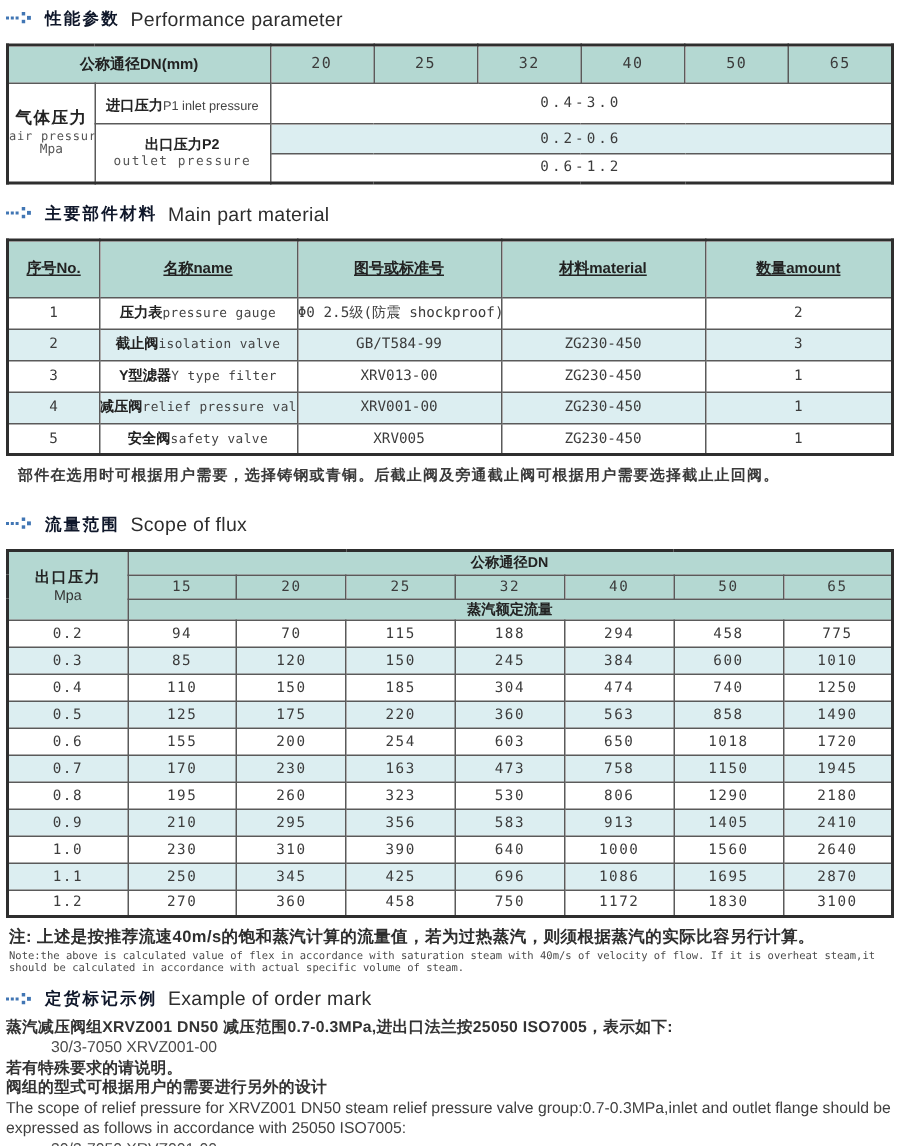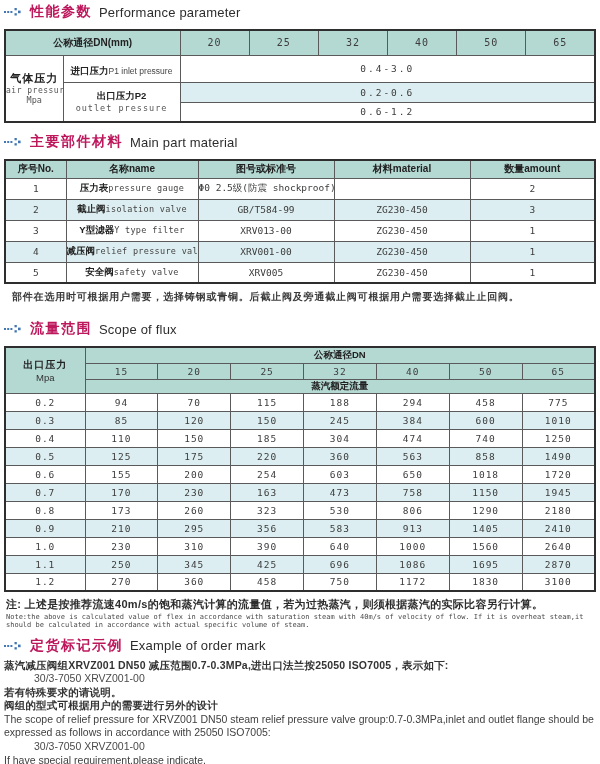--- a/index.html
+++ b/index.html
@@ -1,20 +1,20 @@
 <!DOCTYPE html>
 <html><head>
 <meta charset="utf-8">
 <style>
   * { margin:0; padding:0; box-sizing:border-box; }
   html,body { width:600px; height:764px; background:#fff; overflow:hidden; }
   body { font-family:"Liberation Sans", sans-serif; color:#222; padding:3px 4px 0 4px; }
 
   .sec-title { display:flex; align-items:center; gap:7px; height:18px; margin:0 0 8px 0; }
-  .sec-title .tzh { font-weight:bold; font-size:14px; letter-spacing:1.5px; color:#be185d; }
+  .sec-title .tzh { font-weight:bold; font-size:11px; letter-spacing:1.5px; color:#0f172a; }
   .sec-title .ten { font-size:13px; color:#2d2d2d; letter-spacing:0.2px; }
   .marker { flex:0 0 auto; display:block; }
 
   table { border-collapse:collapse; table-layout:fixed; width:592px; border:2px solid #2e2e2e; }
   th,td { border:1px solid #5a5a5a; text-align:center; vertical-align:middle; overflow:hidden; white-space:nowrap; }
   .teal { background:#b4d8d2; }
   .altbg { background:#dceef1; }
   .mono { font-family:"DejaVu Sans Mono", monospace; color:#3c3c3c; }
 
   
@@ -27,21 +27,21 @@
   .group-zh { font-weight:bold; font-size:11px; letter-spacing:1px; }
   .group-en { font-family:"DejaVu Sans Mono", monospace; font-size:8px; color:#555; letter-spacing:0.5px; }
   .group-u  { font-family:"DejaVu Sans Mono", monospace; font-size:8.5px; color:#555; }
   .lbl-zh { font-weight:bold; font-size:9.5px; }
   .lbl-en { font-size:8.5px; color:#444; }
   .lbl-en2 { font-family:"DejaVu Sans Mono", monospace; font-size:8.5px; color:#555; letter-spacing:1px; }
   .val { font-family:"DejaVu Sans Mono", monospace; font-size:9.5px; color:#3c3c3c; letter-spacing:2px; }
 
   
   #mat-table { margin-bottom:6px; }
-  #mat-table thead tr { height:18px; }
+  #mat-table thead tr { height:38px;text-decoration:underline; }
   #mat-table thead th { font-size:10px; font-weight:bold; }
   #mat-table tbody tr { height:21px; }
   #mat-table tbody tr:nth-child(even) { background:#dceef1; }
   #mat-table tbody td { font-size:9.5px; }
   #mat-table .name-zh { font-weight:bold; font-size:9.5px; }
   #mat-table .name-en { font-family:"DejaVu Sans Mono", monospace; font-size:8.5px; color:#444; letter-spacing:0.3px; }
   .note-mat { font-size:10px; font-weight:bold; color:#3a3a3a; letter-spacing:0.8px; margin:6px 0 16px 8px; }
 
   
   #flux-table tr.fh1 { height:16px; }
@@ -296,21 +296,21 @@
         <td>170</td>
         <td>230</td>
         <td>163</td>
         <td>473</td>
         <td>758</td>
         <td>1150</td>
         <td>1945</td>
       </tr>
         <tr>
         <td>0.8</td>
-        <td>173</td>
+        <td>195</td>
         <td>260</td>
         <td>323</td>
         <td>530</td>
         <td>806</td>
         <td>1290</td>
         <td>2180</td>
       </tr>
         <tr>
         <td>0.9</td>
         <td>210</td>

